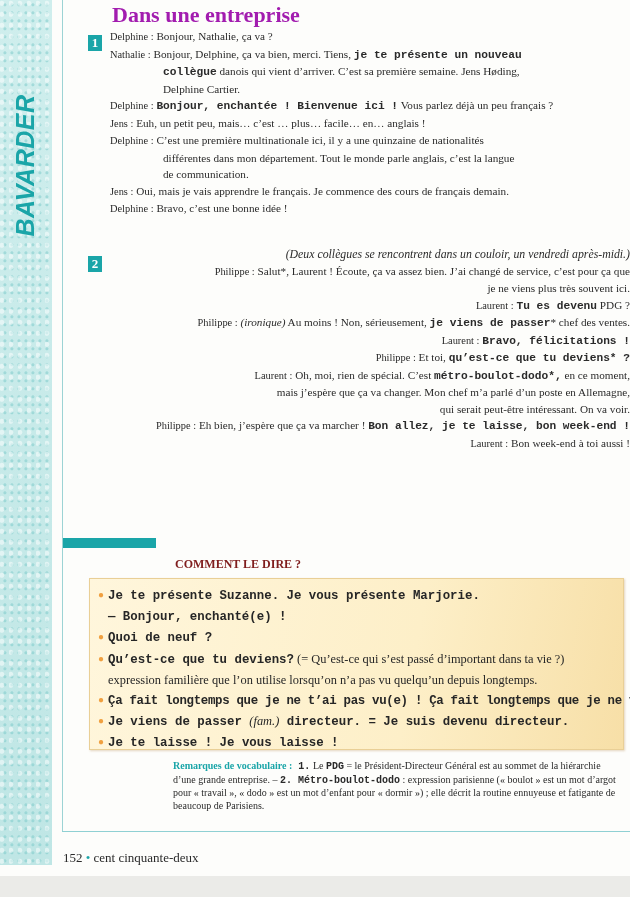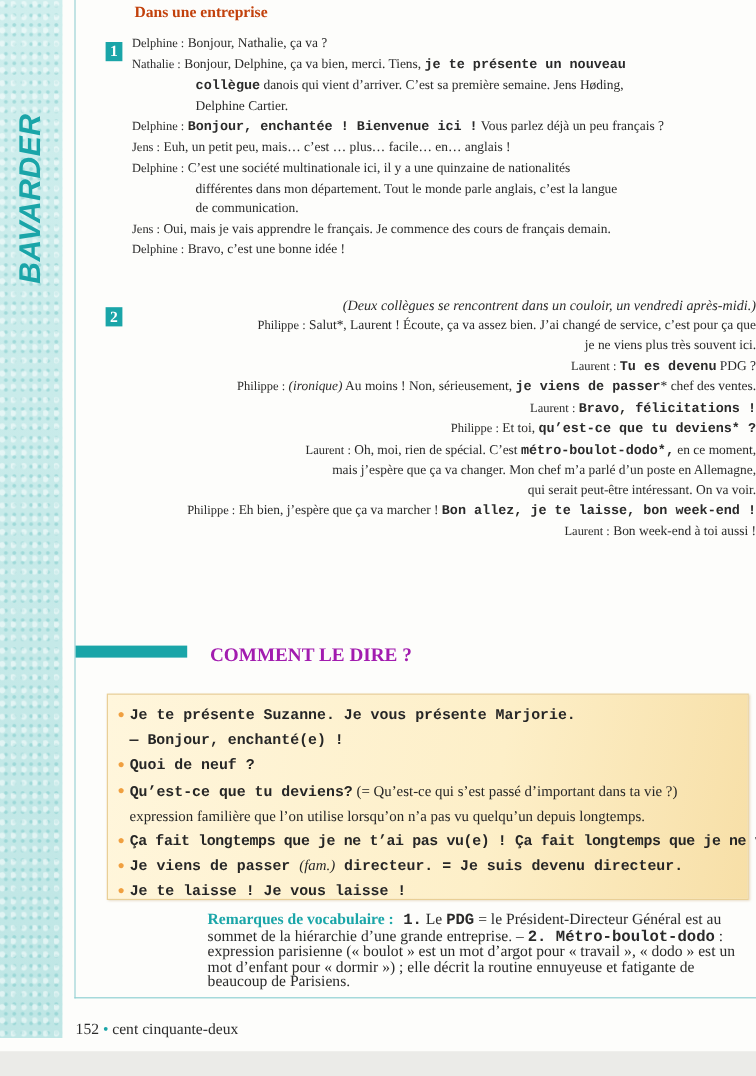--- a/index.html
+++ b/index.html
@@ -22,51 +22,51 @@
   }
   .sidebar-title span {
     transform:rotate(-90deg); white-space:nowrap;
     font-family:"Liberation Sans", sans-serif; font-style:italic; font-weight:bold;
     font-size:25px; color:#1aa5a8; letter-spacing:0.5px;
   }
   .vline { position:absolute; left:62px; top:0; width:1px; height:832px; background:#9cd3d4; }
   .hline { position:absolute; left:62px; top:831px; width:568px; height:1px; background:#8fd0d3; }
 
   .section-title {
-    position:absolute; left:112px; top:2px; font-size:13px; font-weight:bold;
-    color:#c2410c; font-family:"Liberation Serif", serif;
+    position:absolute; left:112px; top:2px; font-size:22px; font-weight:bold;
+    color:#a21caf; font-family:"Liberation Serif", serif;
   }
   .num-badge {
     position:absolute; width:14px; height:16px; background:#1aa5a8; color:#fff;
     font-weight:bold; font-size:13px; text-align:center; line-height:16px;
     font-family:"Liberation Serif", serif;
   }
   .dialog { position:absolute; left:110px; width:520px; font-size:11.2px; line-height:16.5px; font-family:"Liberation Serif", serif; }
   .line { white-space:nowrap; }
   .spk { font-weight:normal; font-size:10.4px; }
   .b { font-weight:bold;font-family:Liberation Mono, monospace; }
   .i { font-style:italic; }
   .cont { padding-left:53px; }
   .cont2 { padding-left:50px; }
 
   .comment-bar { position:absolute; left:63px; top:538px; width:93px; height:10px; background:#1aa5a8; }
   .comment-title {
-    position:absolute; left:175px; top:538px; font-size:16px; font-weight:bold; color:#a21caf;
+    position:absolute; left:175px; top:557px; font-size:12px; font-weight:bold; color:#7f1d1d;
     font-family:"Liberation Serif", serif;
   }
   .box {
     position:absolute; left:89px; top:578px; width:533px; height:170px;
     background:linear-gradient(100deg, #fff6dc 0%, #fdefc8 60%, #f7dfa7 100%);
     border:1px solid #e9cf96; box-shadow:1px 1px 2px rgba(180,140,80,.35);
   }
   .box-list { position:absolute; left:8px; top:6px; font-size:12.4px; line-height:20.2px; font-family:"Liberation Serif", serif; color:#262626; }
   .box-list .row { white-space:nowrap; }
   .bullet { color:#f0a040; font-size:10px; margin-right:4px; vertical-align:1px; }
   .remarks {
-    position:absolute; left:173px; top:760px; width:450px; font-size:13px; line-height:12.6px;
+    position:absolute; left:173px; top:760px; width:450px; font-size:10px; line-height:12.6px;
     font-family:"Liberation Serif", serif; color:#2a2a2a;
   }
   .remarks .r-title { color:#1aa5a8; font-weight:bold; }
   .footer { position:absolute; left:63px; top:850px; font-size:13px; font-family:"Liberation Serif", serif; }
   .footer .dot { color:#1aa5a8; }
   .bottom-shade { position:absolute; left:0; top:876px; width:630px; height:21px; background:#ebebe8; }
 </style>
 </head>
 <body>
 
@@ -81,21 +81,21 @@
 <div class="section-title">Dans une entreprise</div>
 
 <div class="num-badge" style="left:88px;top:35px;">1</div>
 <div class="dialog" style="top:28px;">
   <div class="line"><span class="spk">Delphine :</span> <span>Bonjour, Nathalie, ça va ?</span></div>
   <div class="line"><span class="spk">Nathalie :</span> <span>Bonjour, Delphine, ça va bien, merci. Tiens, </span><span class="b">je te présente un nouveau</span></div>
   <div class="line cont"><span class="b">collègue</span><span> danois qui vient d’arriver. C’est sa première semaine. Jens Høding,</span></div>
   <div class="line cont"><span>Delphine Cartier.</span></div>
   <div class="line"><span class="spk">Delphine :</span> <span class="b">Bonjour, enchantée ! Bienvenue ici !</span><span> Vous parlez déjà un peu français ?</span></div>
   <div class="line"><span class="spk">Jens :</span> <span>Euh, un petit peu, mais… c’est … plus… facile… en… anglais !</span></div>
-  <div class="line"><span class="spk">Delphine :</span> <span>C’est une société multinationale ici, il y a une quinzaine de nationalités</span></div>
+  <div class="line"><span class="spk">Delphine :</span> <span>C’est une première multinationale ici, il y a une quinzaine de nationalités</span></div>
   <div class="line cont"><span>différentes dans mon département. Tout le monde parle anglais, c’est la langue</span></div>
   <div class="line cont"><span>de communication.</span></div>
   <div class="line"><span class="spk">Jens :</span> <span>Oui, mais je vais apprendre le français. Je commence des cours de français demain.</span></div>
   <div class="line"><span class="spk">Delphine :</span> <span>Bravo, c’est une bonne idée !</span></div>
 </div>
 
 <div class="num-badge" style="left:88px;top:256px;">2</div>
 <div class="dialog" style="top:246px;text-align:right;">
   <div class="line i" style="font-size:11.8px;">(Deux collègues se rencontrent dans un couloir, un vendredi après-midi.)</div>
   <div class="line"><span class="spk">Philippe :</span> <span>Salut*, Laurent ! Écoute, ça va assez bien. J’ai changé de service, c’est pour ça que</span></div>

